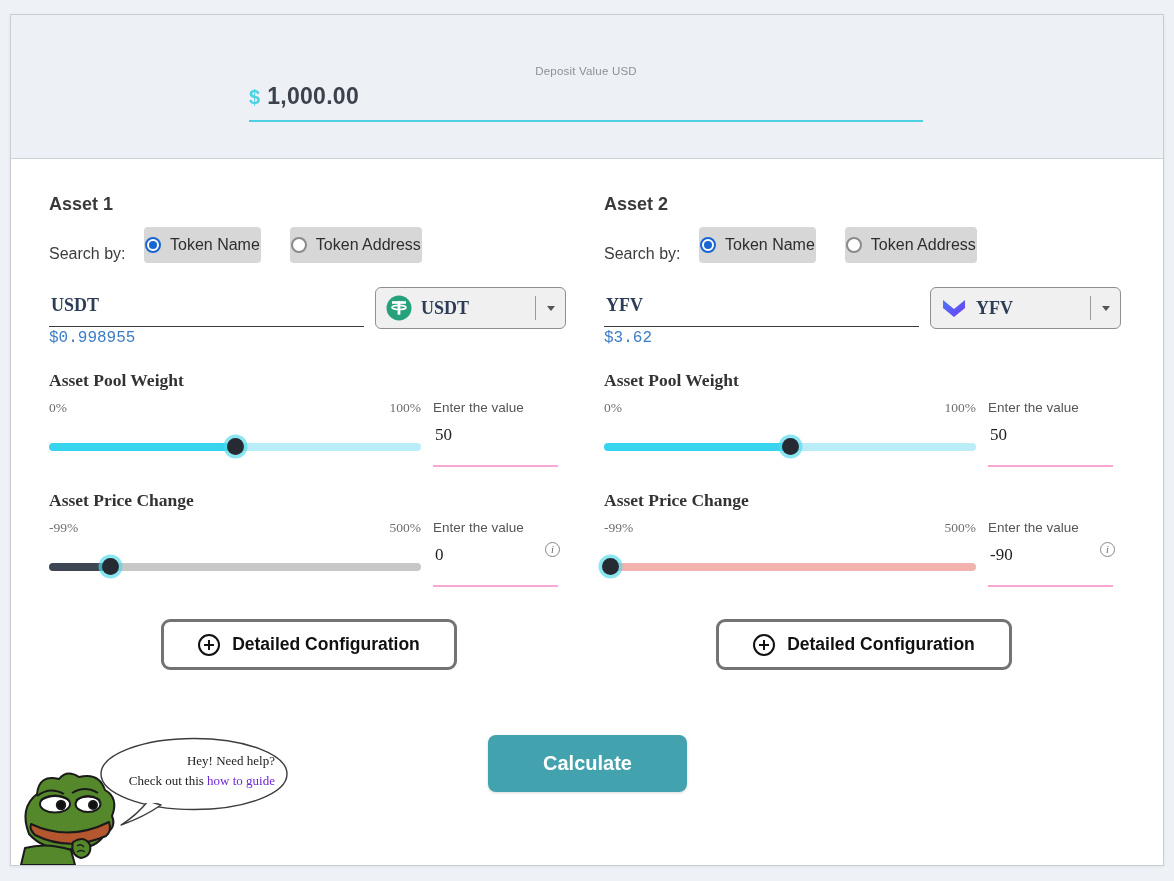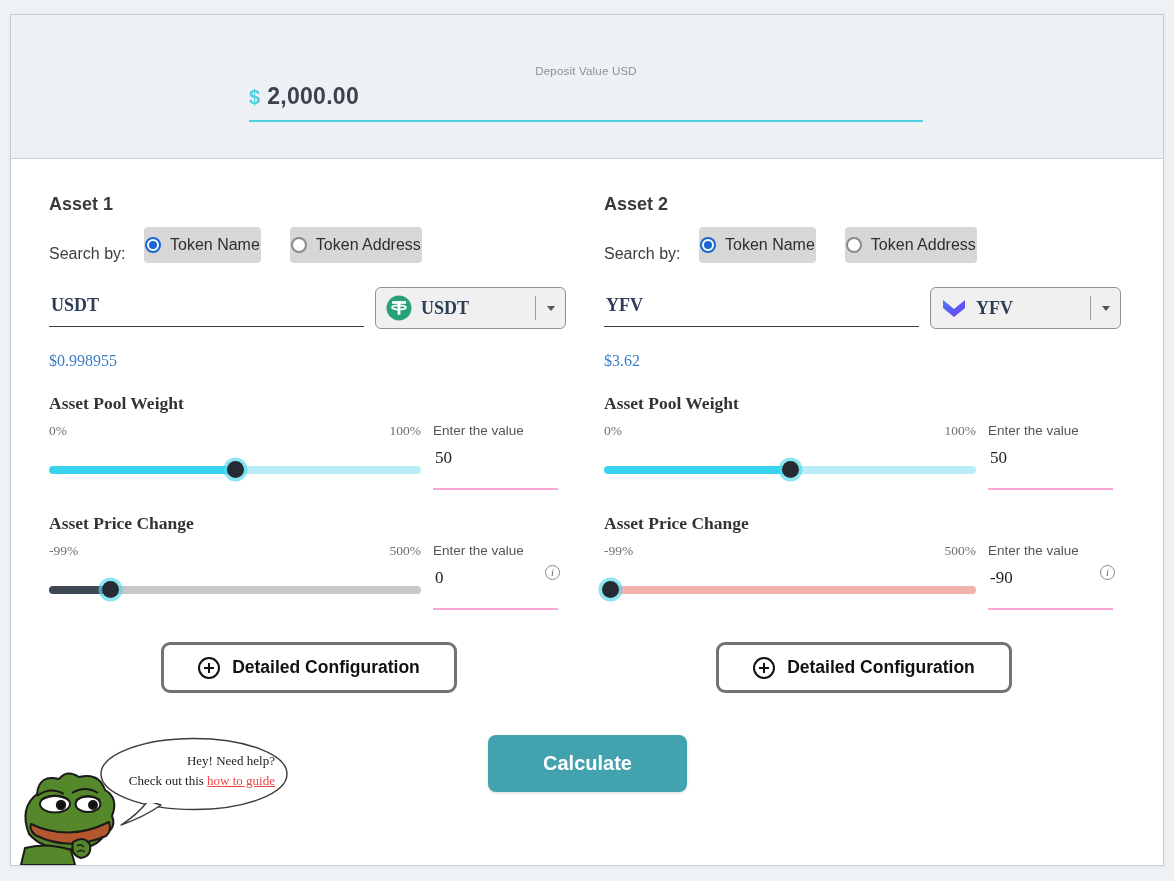--- a/index.html
+++ b/index.html
@@ -56,21 +56,21 @@
     margin-left:11px; width:191px; height:42px;
     background:#f0f0f0; border:1px solid #8f8f8f; border-radius:6px;
     display:flex; align-items:center; padding:0 10px; cursor:pointer;
   }
   .token-dropdown .tok-label {
     font-family:"Liberation Serif", serif; font-weight:bold; font-size:18px;
     color:#2e3d57; margin-left:9px; flex:1;
   }
   .dd-divider { width:1px; height:24px; background:#9a9a9a; margin-right:11px; }
   .dd-caret { width:0; height:0; border-left:4.5px solid transparent; border-right:4.5px solid transparent; border-top:5.5px solid #555; }
-  .token-price { margin-top:23px; font-family:Liberation Serif, serif; font-size:16px; color:#3c7dc4; }
+  .token-price { margin-top:0; font-family:Liberation Mono, monospace; font-size:16px; color:#3c7dc4; }
   
   .section-heading { font-family:"Liberation Serif", serif; font-weight:bold; font-size:17.5px; color:#333; margin-top:23px; }
   .slider-section { display:flex; margin-top:9px; }
   .slider-left { width:372px; }
   .range-labels { display:flex; justify-content:space-between; font-family:"Liberation Serif", serif; font-size:13.5px; color:#6e6e6e; }
   .slider { position:relative; height:18px; margin-top:22px; cursor:pointer; }
   .track { position:absolute; left:0; right:0; top:5px; height:8px; border-radius:4px; background:#ccc; }
   .thumb {
     position:absolute; top:0; width:17px; height:17px; margin-left:-8px;
     border-radius:50%; background:#262b33;
@@ -111,34 +111,34 @@
     background:#42a2ae; border:none; border-radius:8px;
     color:#fff; font-weight:bold; font-size:20px; font-family:"Liberation Sans", sans-serif;
     cursor:pointer; box-shadow:0 1px 3px rgba(0,0,0,.15);
   }
   
   .helper-bubble { position:absolute; left:88px; top:722px; width:190px; height:92px; }
   .bubble-text {
     position:absolute; left:14px; top:14px; width:162px;
     text-align:right; font-family:"Liberation Serif", serif; font-size:13px; color:#1d1d1d; line-height:1.5;
   }
-  .bubble-text a { color:#ef4444; text-decoration:underline; cursor:pointer; }
+  .bubble-text a { color:#6d28d9; cursor:pointer; }
   .pepe { position:absolute; left:6px; bottom:0; width:110px; height:103px; }
 </style>
 </head>
 <body>
 
 <div class="card">
 
   <div class="deposit-section">
     <div class="deposit-field">
       <div class="deposit-label">Deposit Value USD</div>
       <div class="deposit-value-row">
         <span class="deposit-currency">$</span>
-        <span class="deposit-amount">2,000.00</span>
+        <span class="deposit-amount">1,000.00</span>
       </div>
     </div>
   </div>
 
   <div class="asset-col left">
     <div class="asset-title">Asset 1</div>
 
     <div class="search-row">
       <span class="search-label">Search by:</span>
       <span class="radio-chip">

